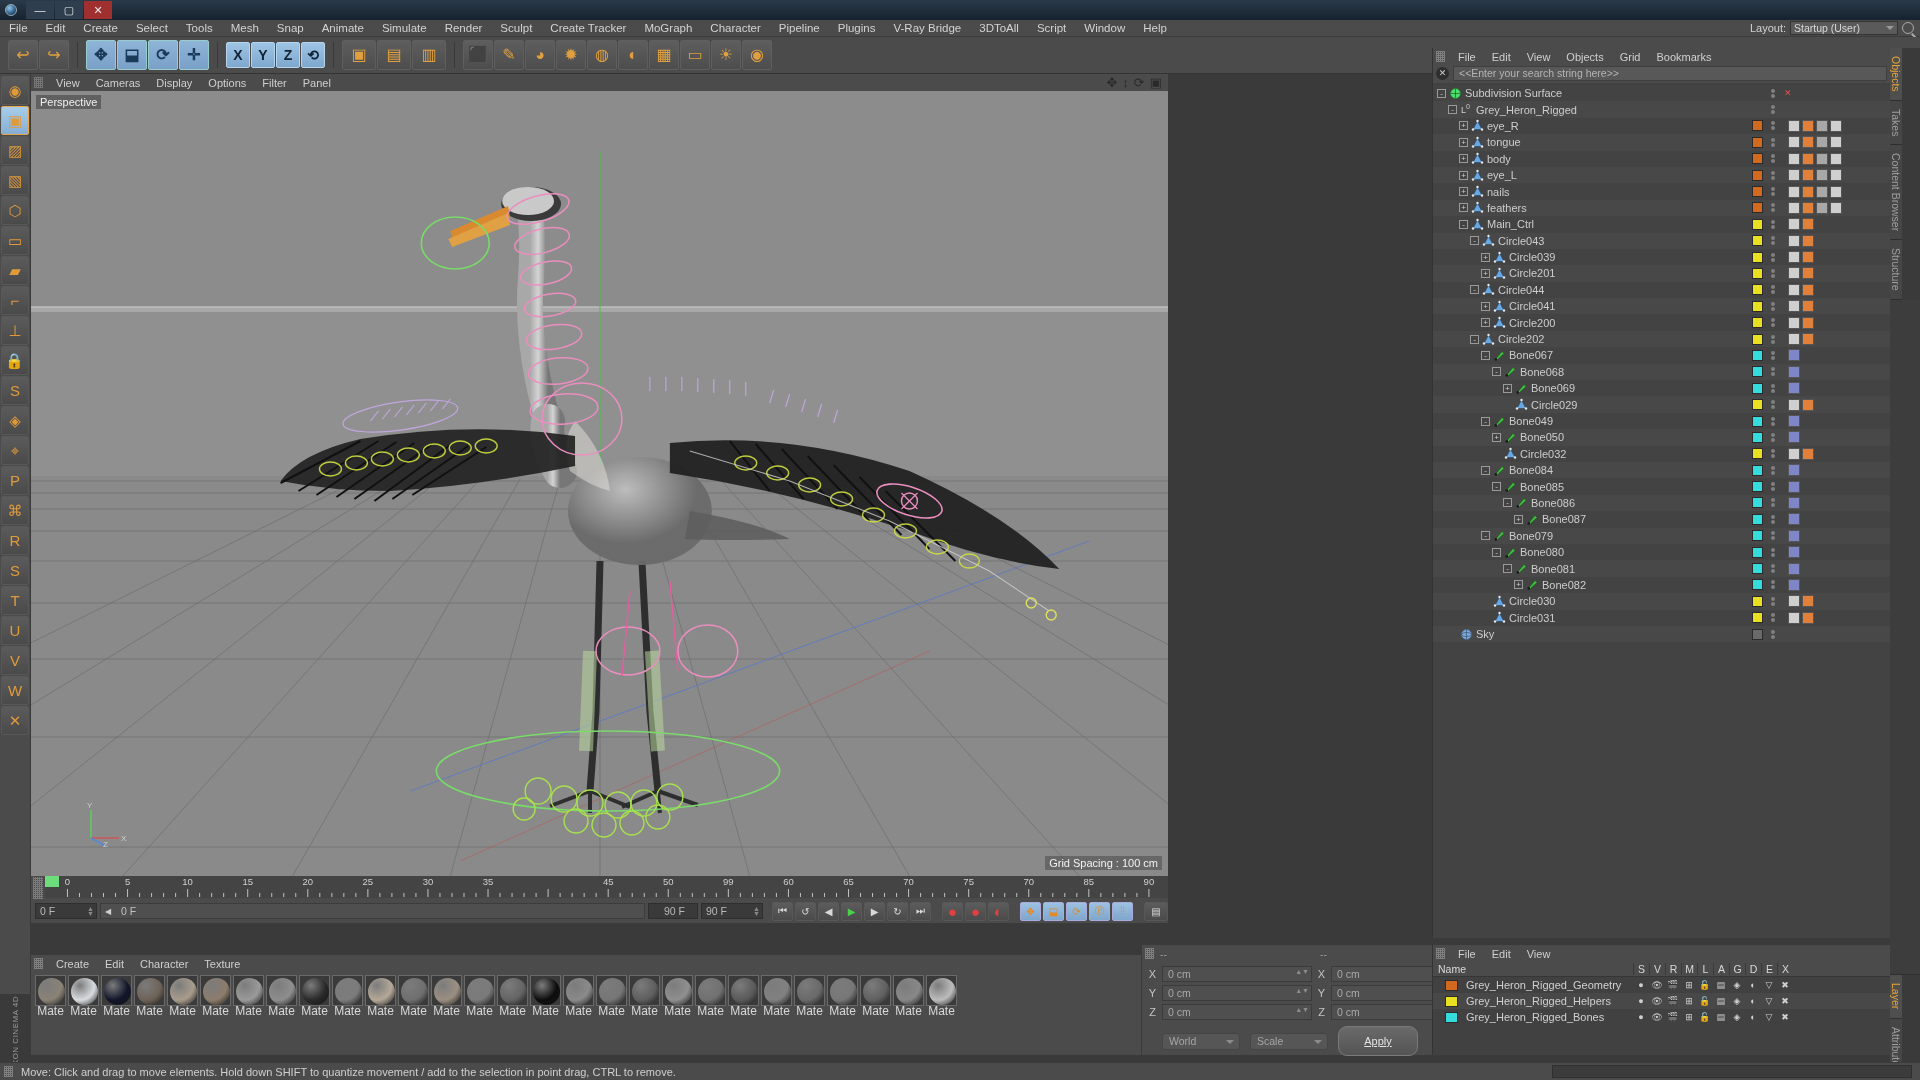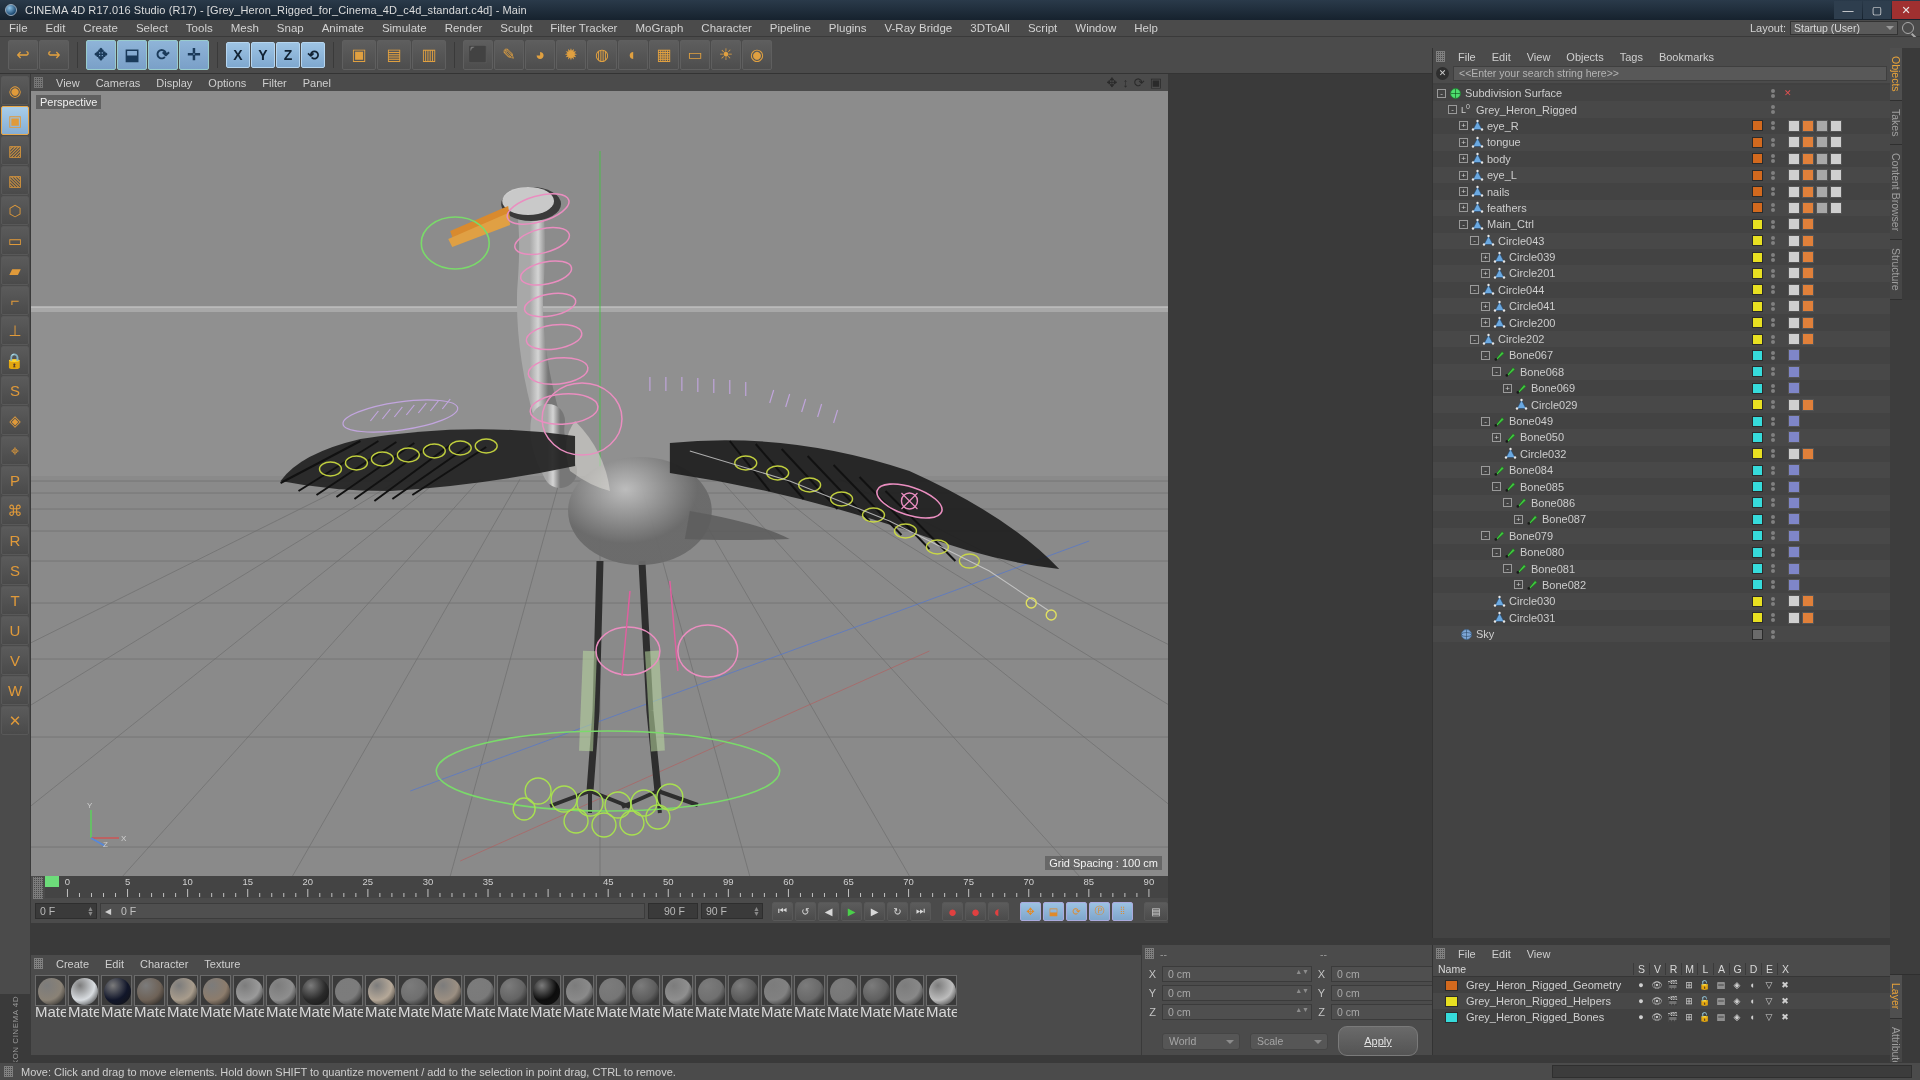--- a/index.html
+++ b/index.html
@@ -116,21 +116,21 @@
   .mat-menu { height:17px; display:flex; align-items:center; font-size:11px; color:#cfcfcf; padding-left:3px;}
   .mat-menu .grip { width:9px; height:11px; margin-right:5px;
     background:repeating-linear-gradient(0deg,#808080 0 1px,transparent 1px 2px),
                repeating-linear-gradient(90deg,#808080 0 1px,transparent 1px 2px);}
   .mat-menu .mi { padding:0 8px; }
   .mat-list { display:flex; gap:2px; padding:3px 0 0 4px; background:#4b4b4b; }
   .mat-item { width:31px; }
   .mat-sphere { width:31px; height:31px; border:1px solid #6a6a6a;
     background:#3a3a3a; position:relative; overflow:hidden;}
   .mat-sphere .ball { position:absolute; left:2px; top:2px; width:27px; height:27px; border-radius:50%; }
-  .mat-name { font-size:15px; color:#d8d8d8; text-align:center; line-height:11px; overflow:hidden;
+  .mat-name { font-size:12px; color:#d8d8d8; text-align:center; line-height:11px; overflow:hidden;
     white-space:nowrap; }
 
   
   .coord { position:absolute; left:1141px; top:945px; width:639px; height:110px;
     background:#4b4b4b; border-left:1px solid #3a3a3a;}
   .coord-top { height:17px; display:flex; align-items:center; font-size:10.5px; color:#9a9a9a; }
   .coord-top .grip { width:9px; height:11px; margin:0 6px 0 3px;
     background:repeating-linear-gradient(0deg,#808080 0 1px,transparent 1px 2px),
                repeating-linear-gradient(90deg,#808080 0 1px,transparent 1px 2px);}
   .coord-top .h { width:160px; text-align:left; }
@@ -220,42 +220,41 @@
 </style>
 </head>
 <body>
 
 <div id="app">
 
   <div class="titlebar">
     <div class="tb-logo">
         <i></i>
       </div>
-    <div class="tb-title">CINEMA 4D R17.016 Studio (R17) - [Grey_Heron_Rigged_for_Cinema_4D_c4d_standart.c4d] - Main</div>
     <div class="tb-btns">
       <div class="tb-btn">—</div>
       <div class="tb-btn">▢</div>
       <div class="tb-btn close">✕</div>
     </div>
   </div>
 
   <div class="menubar">
     <div id="menu-items" style="display:flex">
         <div class="mi">File</div>
         <div class="mi">Edit</div>
         <div class="mi">Create</div>
         <div class="mi">Select</div>
         <div class="mi">Tools</div>
         <div class="mi">Mesh</div>
         <div class="mi">Snap</div>
         <div class="mi">Animate</div>
         <div class="mi">Simulate</div>
         <div class="mi">Render</div>
         <div class="mi">Sculpt</div>
-        <div class="mi">Filter Tracker</div>
+        <div class="mi">Create Tracker</div>
         <div class="mi">MoGraph</div>
         <div class="mi">Character</div>
         <div class="mi">Pipeline</div>
         <div class="mi">Plugins</div>
         <div class="mi">V-Ray Bridge</div>
         <div class="mi">3DToAll</div>
         <div class="mi">Script</div>
         <div class="mi">Window</div>
         <div class="mi">Help</div>
       </div>
@@ -974,21 +973,21 @@
   </div>
 
   <div class="objmgr">
     <div class="om-menu">
       <div class="grip"></div>
       <div id="om-menu-items" style="display:flex">
           <div class="mi">File</div>
           <div class="mi">Edit</div>
           <div class="mi">View</div>
           <div class="mi">Objects</div>
-          <div class="mi">Tags</div>
+          <div class="mi">Grid</div>
           <div class="mi">Bookmarks</div>
         </div>
     </div>
     <div class="om-search">
       <div class="om-x">✕</div>
       <div class="om-inp">&lt;&lt;Enter your search string here&gt;&gt;</div>
     </div>
     <div class="om-body">
       <div class="om-tree" id="om-tree">
           <div class="orow" style="padding-left: 4px;">

